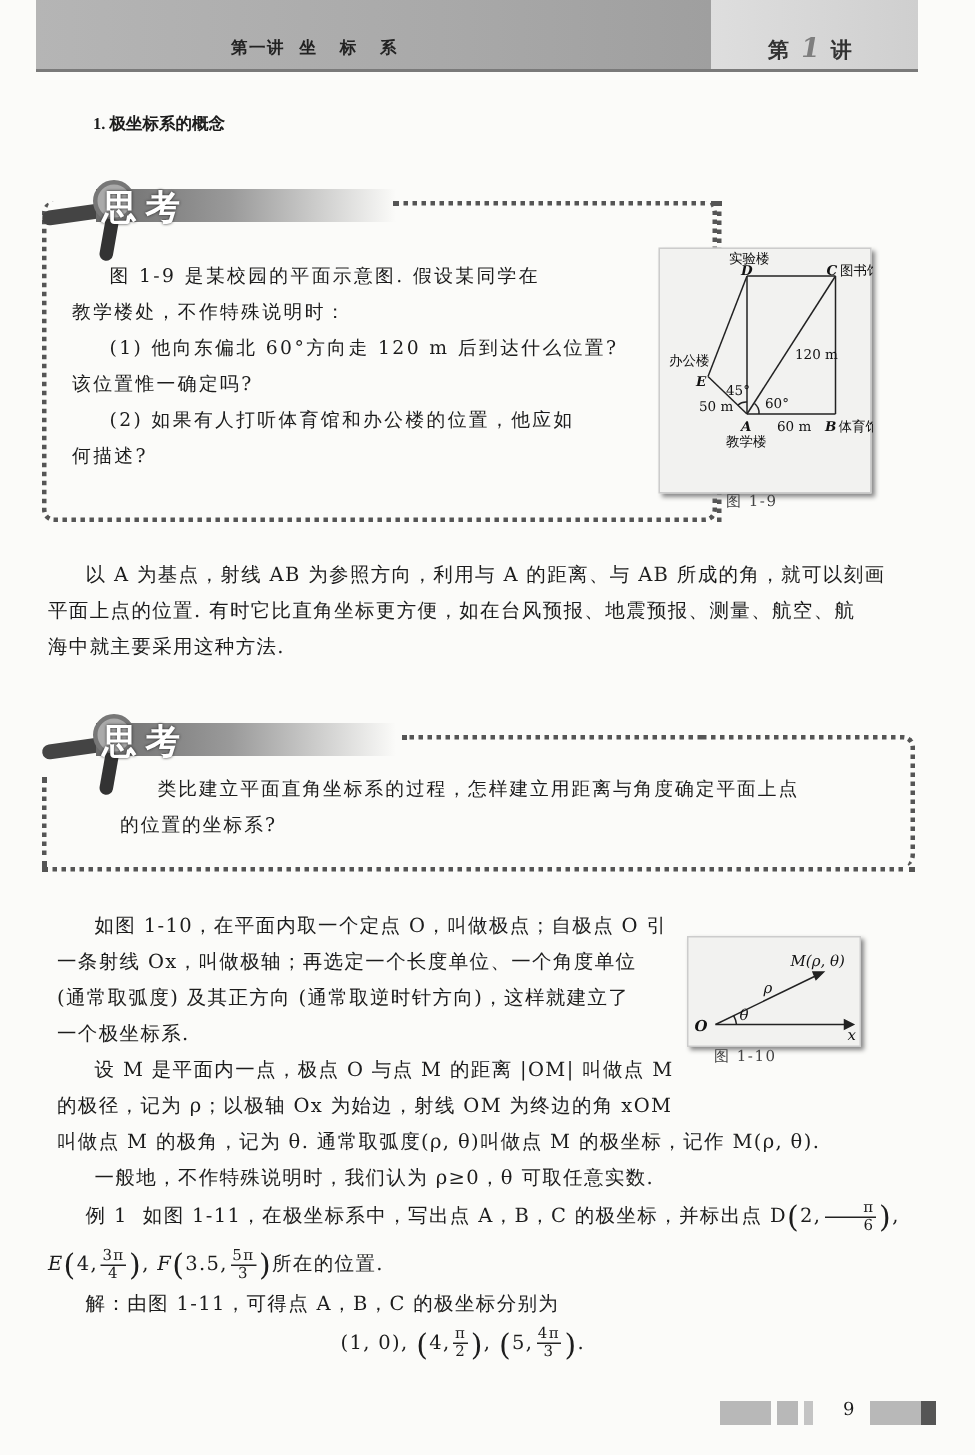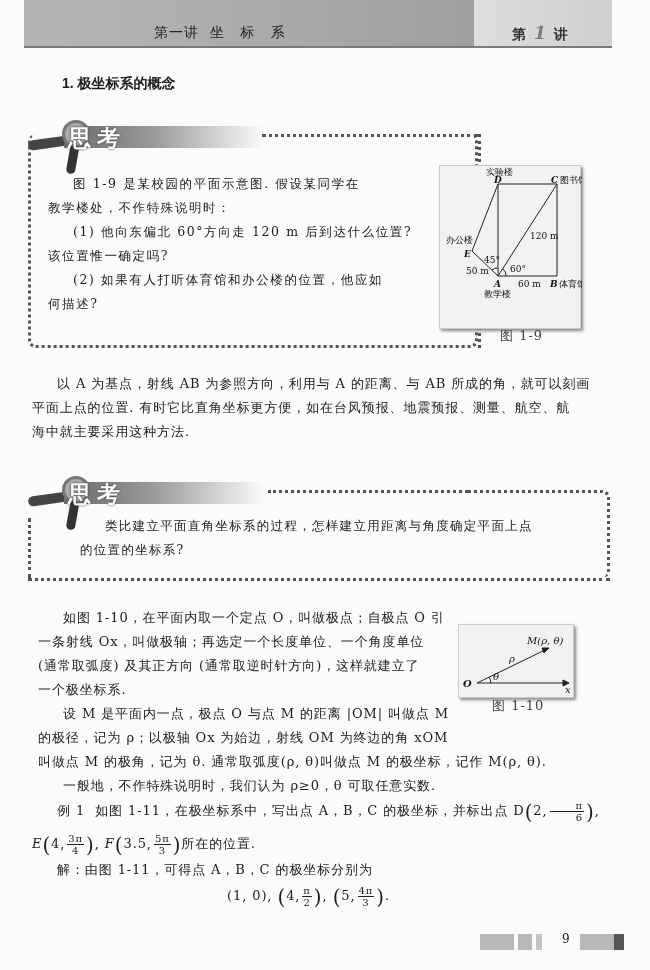--- a/index.html
+++ b/index.html
@@ -3,33 +3,33 @@
 <meta charset="utf-8">
 <style>
   * { box-sizing: border-box; margin: 0; padding: 0; }
   html, body { width: 650px; height: 970px; background: #fbfbf9; overflow: hidden; }
   body { position: relative; font-family: "DejaVu Serif", "Liberation Serif", serif; color: #1c1c1c; }
 
   
   .hdr { position: absolute; left: 24px; top: 0; width: 450px; height: 48px;
          background: linear-gradient(90deg, #b5b5b5 0%, #a9a9a9 60%, #9f9f9f 100%);
          border-bottom: 2px solid #7a7a7a; }
-  .hdr-title { position: absolute; left: 130px; top: 24px; font-size: 14px; font-weight: normal;
+  .hdr-title { position: absolute; left: 130px; top: 24px; font-size: 11px; font-weight: bold;
                font-family: "DejaVu Sans", sans-serif; letter-spacing: 1px; color: #222; }
   .hdr-title .sp { letter-spacing: 6px; }
   .hdr-right { position: absolute; left: 474px; top: 0; width: 138px; height: 48px;
                background: linear-gradient(90deg, #dedede, #cfcfcf);
                border-bottom: 2px solid #7a7a7a; }
   .hdr-lecture { position: absolute; left: 38px; top: 22px; font-size: 14px; font-weight: bold;
                  font-family: "DejaVu Serif", serif; color: #333; }
   .hdr-lecture .num { display:inline-block; width: 18px; text-align:center; color: #7e7e7e;
                       font-size: 18px; transform: skewX(-10deg); }
 
-  .section-title { position: absolute; left: 62px; top: 75px; font-size: 14px; font-weight: bold;
-                   font-family: Liberation Sans, sans-serif; }
+  .section-title { position: absolute; left: 62px; top: 75px; font-size: 11px; font-weight: bold;
+                   font-family: Liberation Serif, serif; }
 
   
   .think { position: absolute; }
   .think .dots { position: absolute; border: 3px dotted #555; border-radius: 8px; }
   .badge { position: absolute; height: 28px; }
   .badge .bar { position: absolute; left: 36px; top: 4px; width: 200px; height: 22px;
                 background: linear-gradient(90deg, #6b6b6b 0%, #9a9a9a 45%, rgba(220,220,220,0) 100%); }
   .badge .ring { position: absolute; left: 34px; top: -2px; width: 28px; height: 28px; border-radius: 50%;
                  border: 3px solid #777; background: #aaa; }
   .badge .handle { position: absolute; left: 40px; top: 24px; width: 9px; height: 28px; background: #333;
@@ -43,21 +43,21 @@
   .tbody { position: absolute; font-size: 12.5px; line-height: 24px; letter-spacing: 1.6px; }
   .tbody p { white-space: nowrap; }
   .ind { text-indent: 25px; }
 
   .para { position: absolute; font-size: 13px; line-height: 24px; letter-spacing: 0.9px; }
   .para p { white-space: nowrap; }
   i.m { font-family: "DejaVu Serif", serif; font-style: italic; }
 
   
   .fig { position: absolute; background: #f2f2f0; box-shadow: 2px 2px 3px #888; border: 1px solid #ccc; }
-  .cap { position: absolute; font-size: 13px; color: #444; letter-spacing: 1px; margin-left: 16px; }
+  .cap { position: absolute; font-size: 10px; color: #444; letter-spacing: 1px; }
 
   .frac { display: inline-block; vertical-align: middle; text-align: center; font-size: 10px; line-height: 11px; margin: 0 2px; }
   .frac .n { display: block; border-bottom: 1px solid #222; padding: 0 1px; }
   .frac .d { display: block; }
   .big { font-size: 20px; vertical-align: middle; font-weight: 200; }
 
   .footer-bars { position: absolute; top: 934px; height: 16px; background: #b8b8b8; }
   .pageno { position: absolute; left: 562px; top: 932px; font-size: 12px; }
 </style>
 </head>

